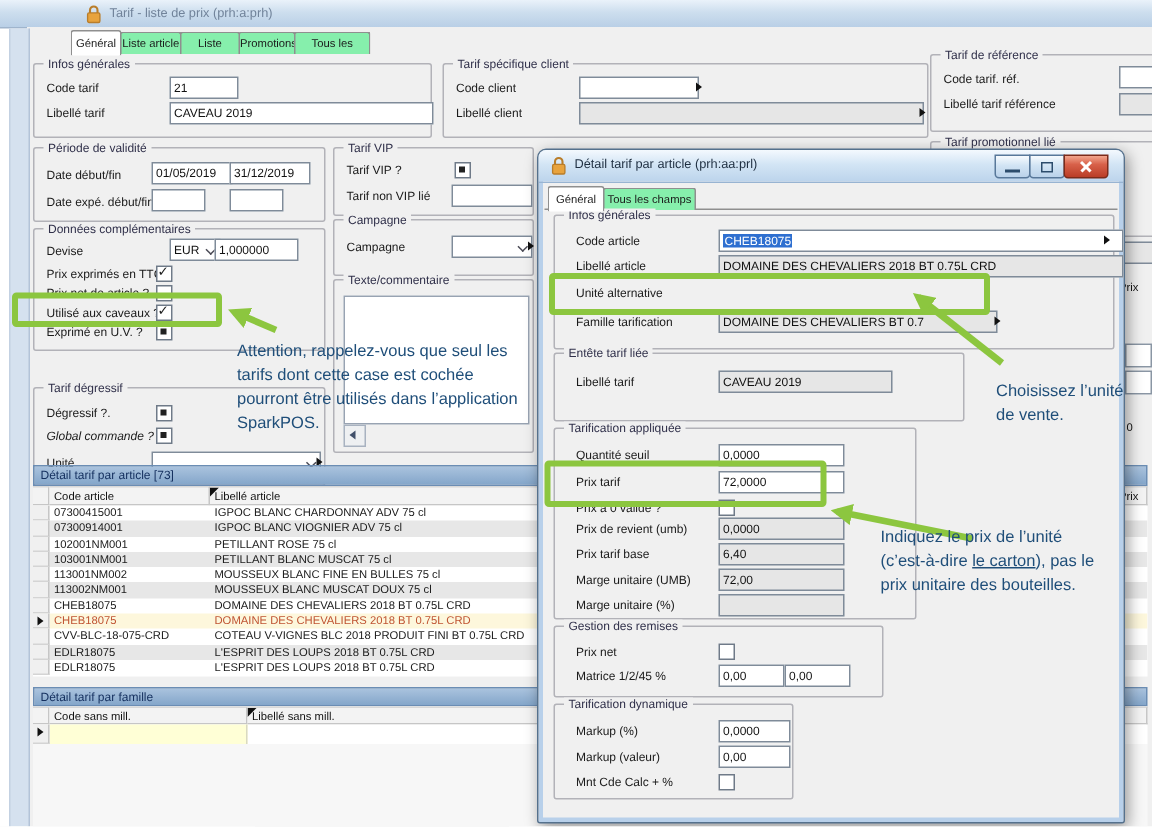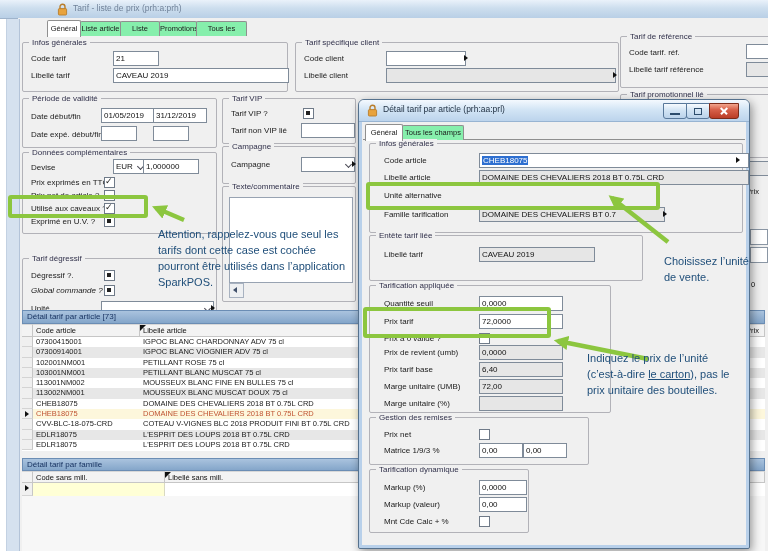--- a/index.html
+++ b/index.html
@@ -348,21 +348,21 @@
       <span class="lbl" style="left:14px;top:96px;">Marge unitaire (UMB)</span>
       <div class="inp ro" style="left:109px;top:93px;width:78px;">72,00</div>
       <span class="lbl" style="left:14px;top:113px;">Marge unitaire (%)</span>
       <div class="inp ro" style="left:109px;top:110px;width:78px;"></div>
     </div>
 
     <div class="grp" style="left:10px;top:317px;width:218px;height:46px;">
       <span class="legend">Gestion des remises</span>
       <span class="lbl" style="left:14px;top:12px;">Prix net</span>
       <span class="cb" style="left:109px;top:11px;"></span>
-      <span class="lbl" style="left:14px;top:28px;">Matrice 1/9/3 %</span>
+      <span class="lbl" style="left:14px;top:28px;">Matrice 1/2/45 %</span>
       <div class="inp" style="left:109px;top:25px;width:38px;">0,00</div>
       <div class="inp" style="left:153px;top:25px;width:38px;">0,00</div>
     </div>
 
     <div class="grp" style="left:10px;top:369px;width:158px;height:62px;">
       <span class="legend">Tarification dynamique</span>
       <span class="lbl" style="left:14px;top:13px;">Markup (%)</span>
       <div class="inp" style="left:109px;top:10px;width:42px;">0,0000</div>
       <span class="lbl" style="left:14px;top:30px;">Markup (valeur)</span>
       <div class="inp" style="left:109px;top:27px;width:42px;">0,00</div>

